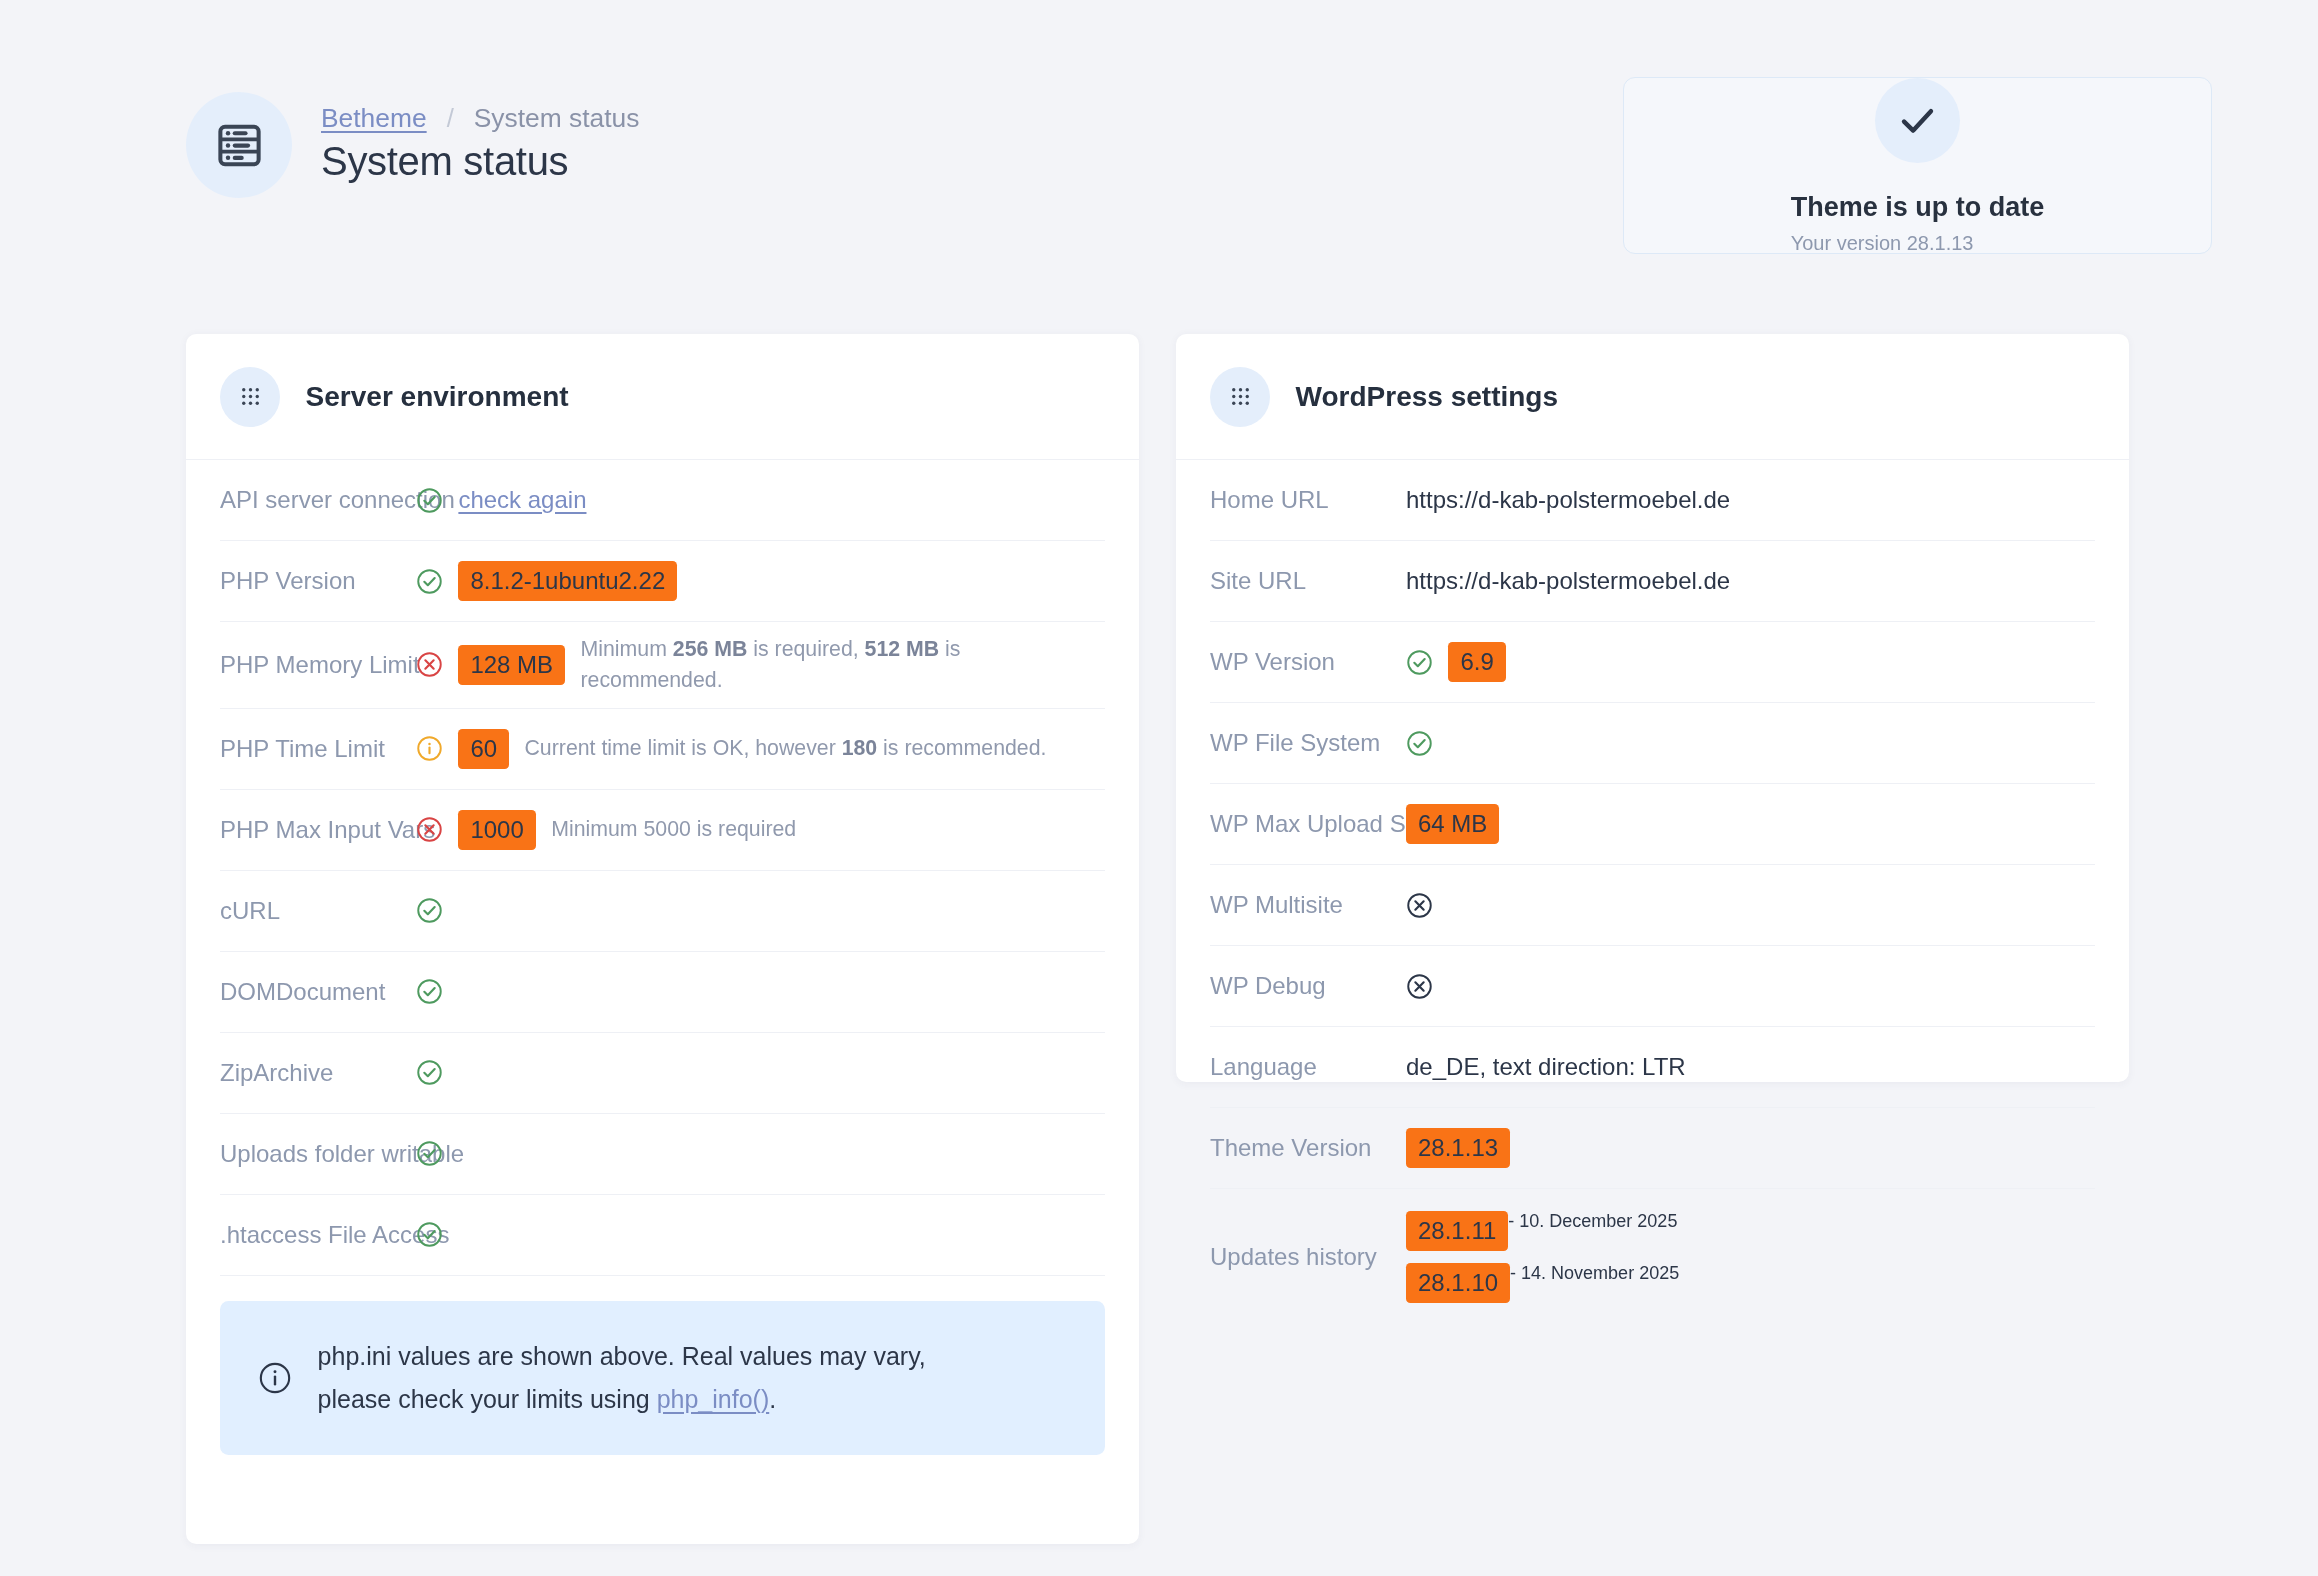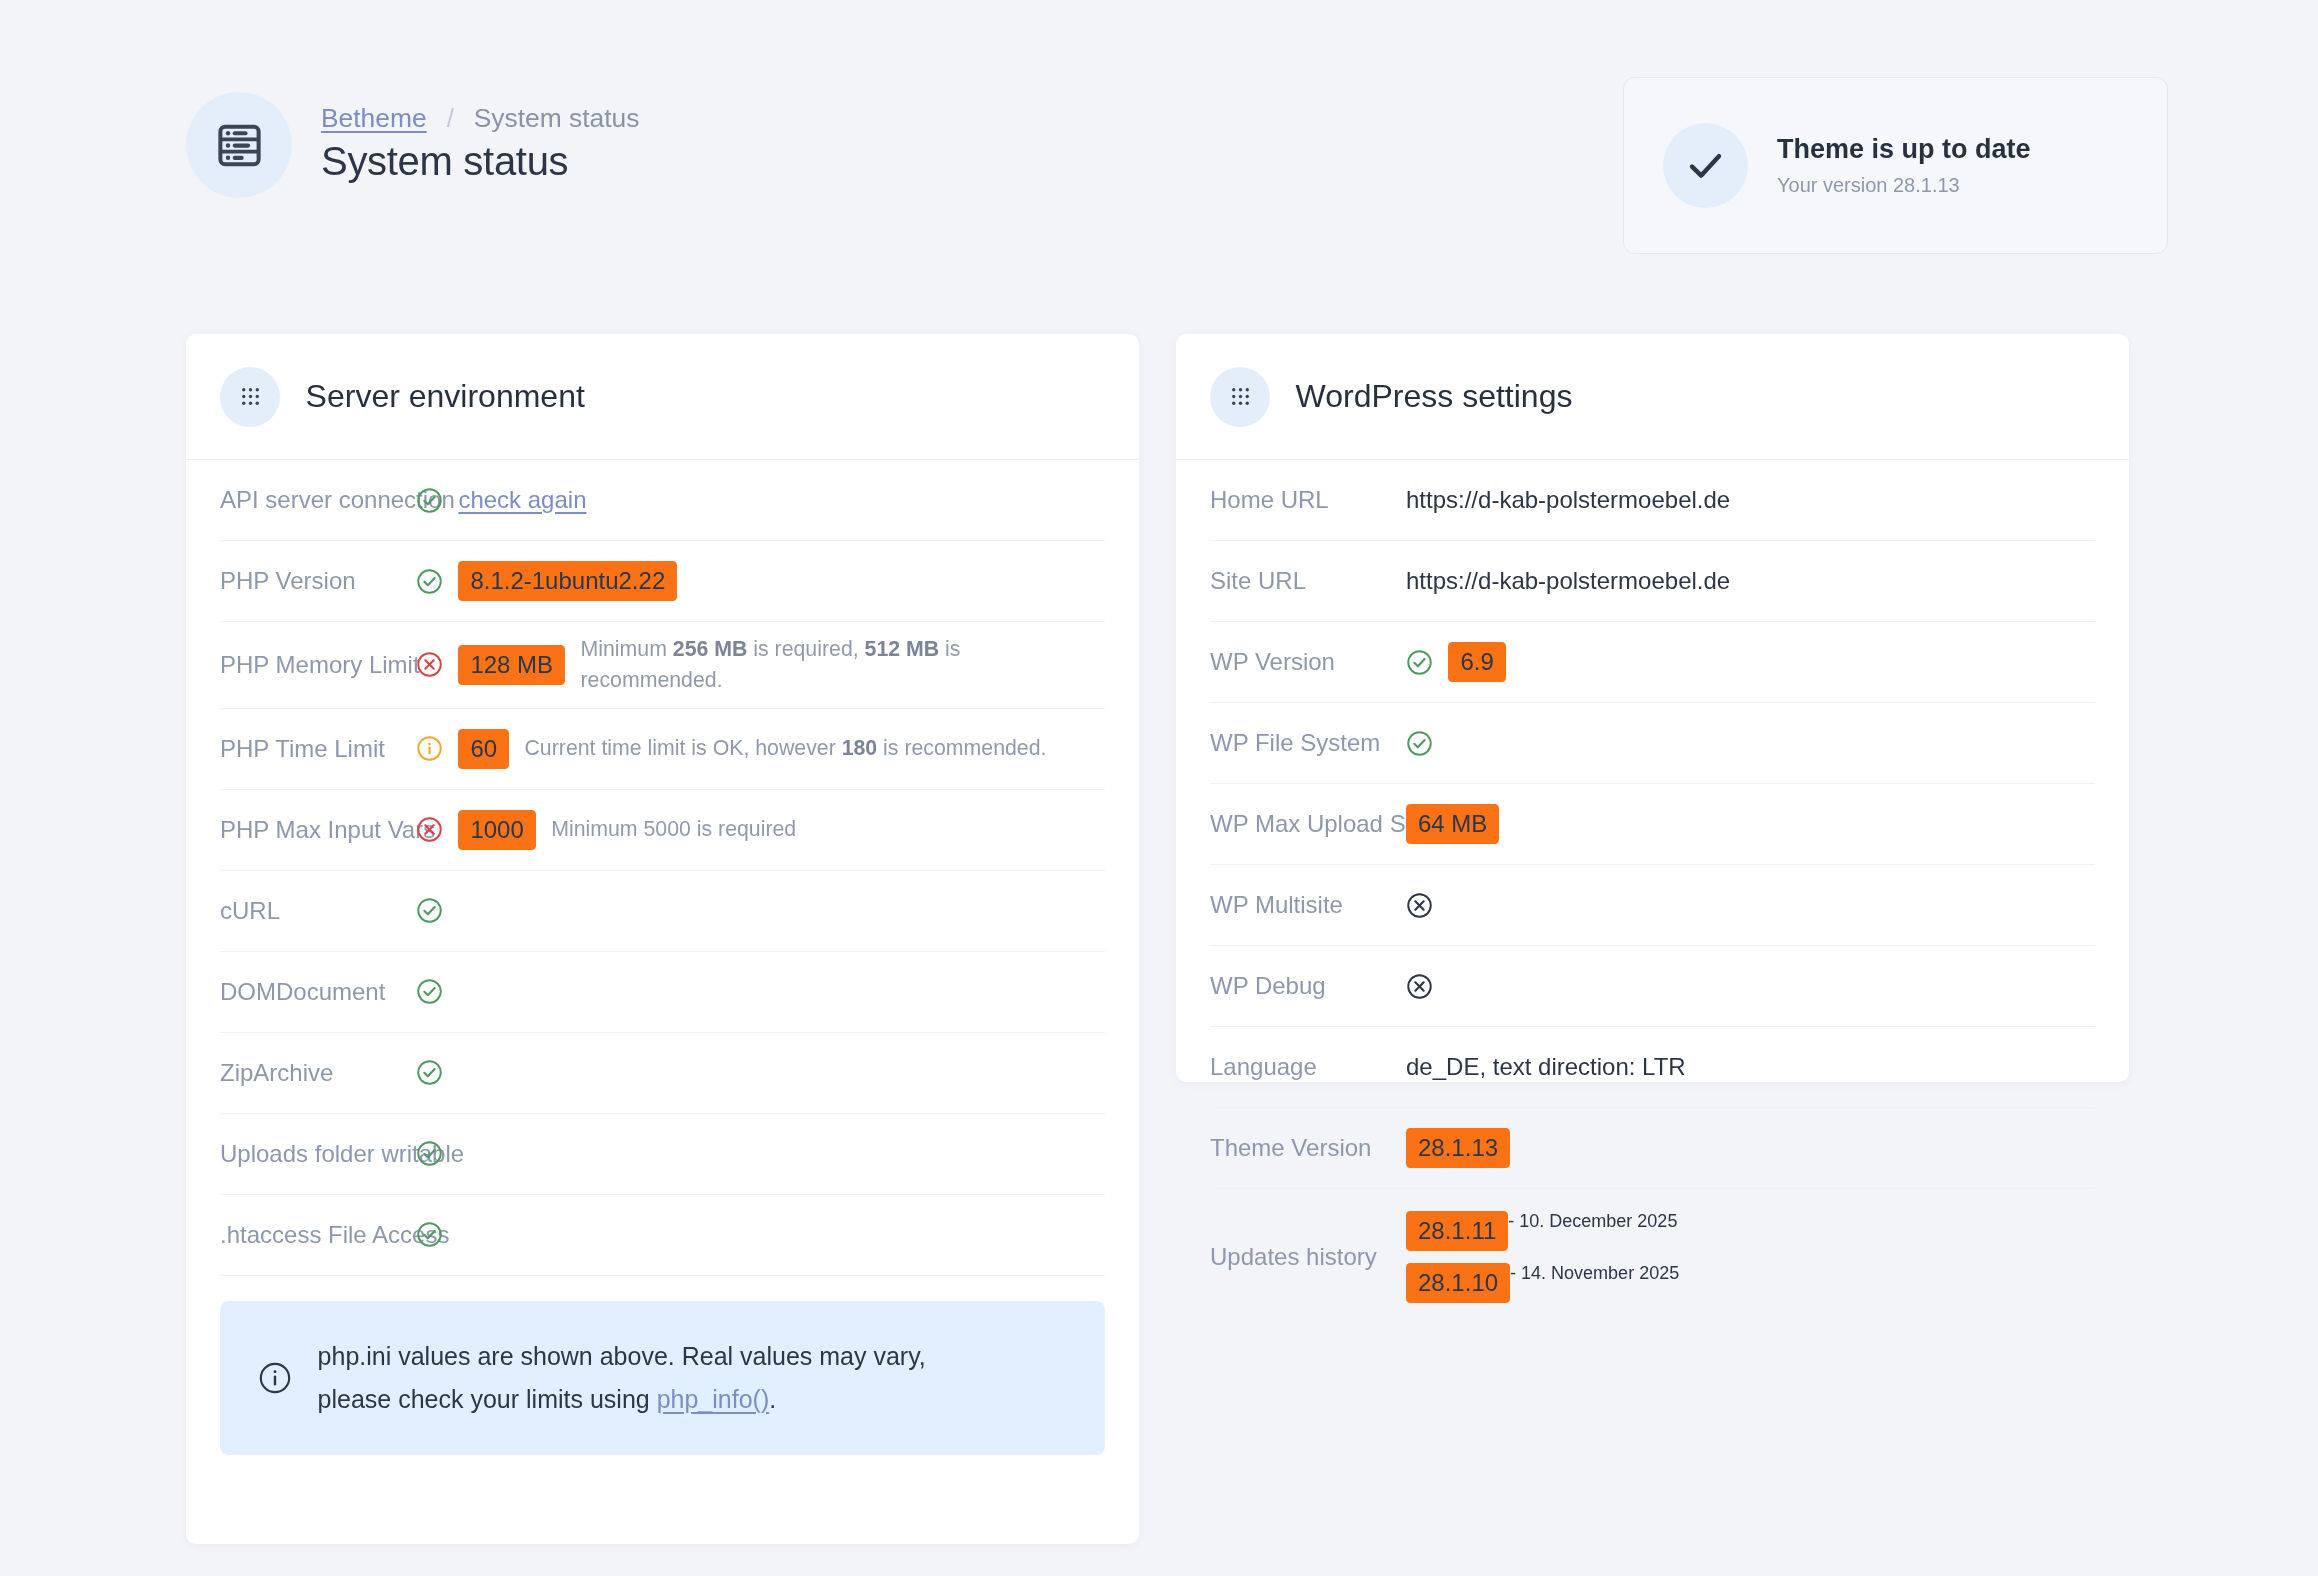--- a/index.html
+++ b/index.html
@@ -28,25 +28,26 @@
     color: #7b8dc4; text-decoration: underline; text-underline-offset: 4.3px;
     cursor: pointer;
   }
   .breadcrumb-sep { color: #c3c9d6; font-size: 25.6px; }
   .breadcrumb-current { color: #8a92a8; }
   .page-title { font-size: 40px; color: #2c3648; font-weight: 400; letter-spacing: -0.3px; }
 
   
   .theme-status {
     position: absolute; left: 1623px; top: 77px;
-    width: 545px; height: 177px;
+    width: 589px; height: 177px;
     border: 1.7px solid #dde9f7; border-radius: 12px;
     background: #f5f7fb;
     display: flex; align-items: center; gap: 29px;
     padding: 0 39px;
+    flex-direction: column;
   }
   .theme-status-circle {
     width: 85px; height: 85px; border-radius: 50%;
     background: #e4eefb; flex: none;
     display: flex; align-items: center; justify-content: center;
   }
   .theme-status-texts { display: flex; flex-direction: column; gap: 8.5px; }
   .theme-status-title { font-size: 27px; color: #28313f; font-weight: 700; }
   .theme-status-sub { font-size: 20px; color: #8d98ae; }
 
@@ -61,21 +62,21 @@
 
   .card-head {
     height: 126px; display: flex; align-items: center; gap: 25.6px;
     padding-left: 34px; border-bottom: 1.7px solid #eef0f5;
   }
   .card-head-circle {
     width: 60px; height: 60px; border-radius: 50%;
     background: #e4eefb; flex: none;
     display: flex; align-items: center; justify-content: center;
   }
-  .card-head-title { font-size: 32px; color: #26303f; font-weight: 400; }
+  .card-head-title { font-size: 28px; color: #26303f; font-weight: 700; }
 
   .card-body { padding: 0 34px; }
 
   .row {
     display: flex; align-items: center;
     min-height: 81px;
     border-bottom: 1.7px solid #eef0f5;
     padding: 12px 0;
   }
   .row:last-child { border-bottom: none; }

